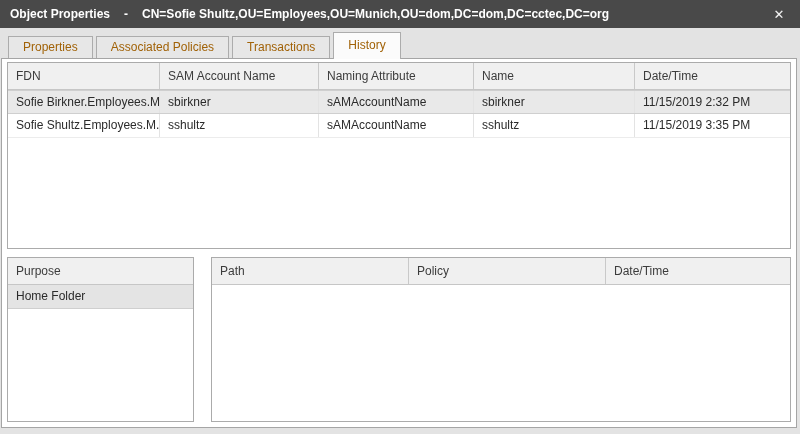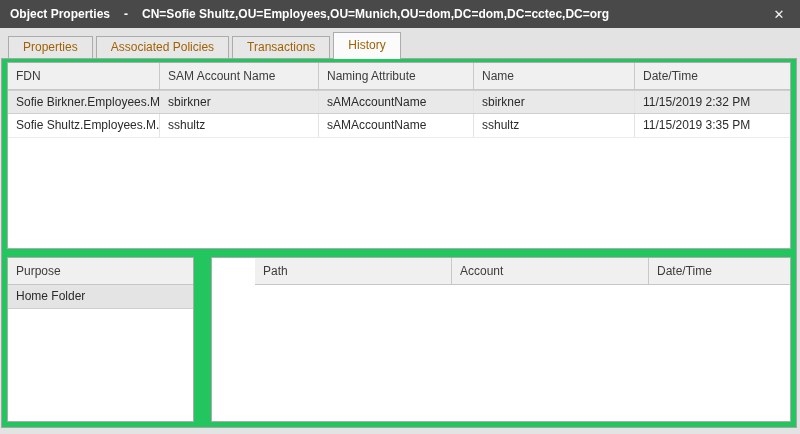--- a/index.html
+++ b/index.html
@@ -41,21 +41,21 @@
     box-sizing:border-box;position:relative;z-index:1;
   }
   .tab.active{
     height:27px;line-height:25px;
     background:#fbfbfb;margin-bottom:-1px;z-index:3;
   }
 
   
   .content{
     position:absolute;top:58px;left:1px;right:3px;bottom:6px;
-    background:#22c55e;border:1px solid #a5a5a5;
+    background:#ffffff;border:1px solid #a5a5a5;
     padding:3px 5px 5px 5px;box-sizing:border-box;
     display:flex;flex-direction:column;z-index:2;
   }
 
   
   .grid{
     background:#ffffff;border:1px solid #ababab;
     box-sizing:border-box;overflow:hidden;
     display:flex;flex-direction:column;
   }
@@ -103,21 +103,21 @@
     background:#f0f0f0;border-bottom:1px solid #c6c6c6;
     padding-left:8px;color:#3c3c3c;box-sizing:border-box;
   }
   .purpose-item{
     height:24px;flex:0 0 24px;line-height:23px;
     padding-left:8px;box-sizing:border-box;cursor:default;
   }
   .purpose-item.selected{
     background:#e4e4e4;border-bottom:1px solid #cfcfcf;
   }
-  .detail{flex:1;min-width:0;padding-left:43px;}
+  .detail{flex:1;min-width:0;}
   .dc0{width:197px;}.dc1{width:197px;}.dc2{flex:1;}
 </style>
 </head>
 <body>
 
 <div class="window">
 
   <div class="titlebar">
     <span class="title-text">Object Properties</span>
     <span class="title-sep">-</span>
@@ -161,20 +161,20 @@
     <div class="lower">
 
       <div class="purpose-panel">
         <div class="purpose-header">Purpose</div>
         <div class="purpose-item selected">Home Folder</div>
       </div>
 
       <div class="grid detail">
         <div class="grid-header">
           <div class="cell dc0">Path</div>
-          <div class="cell dc1">Account</div>
+          <div class="cell dc1">Policy</div>
           <div class="cell dc2">Date/Time</div>
         </div>
       </div>
 
     </div>
   </div>
 </div>
 
 </body></html>

